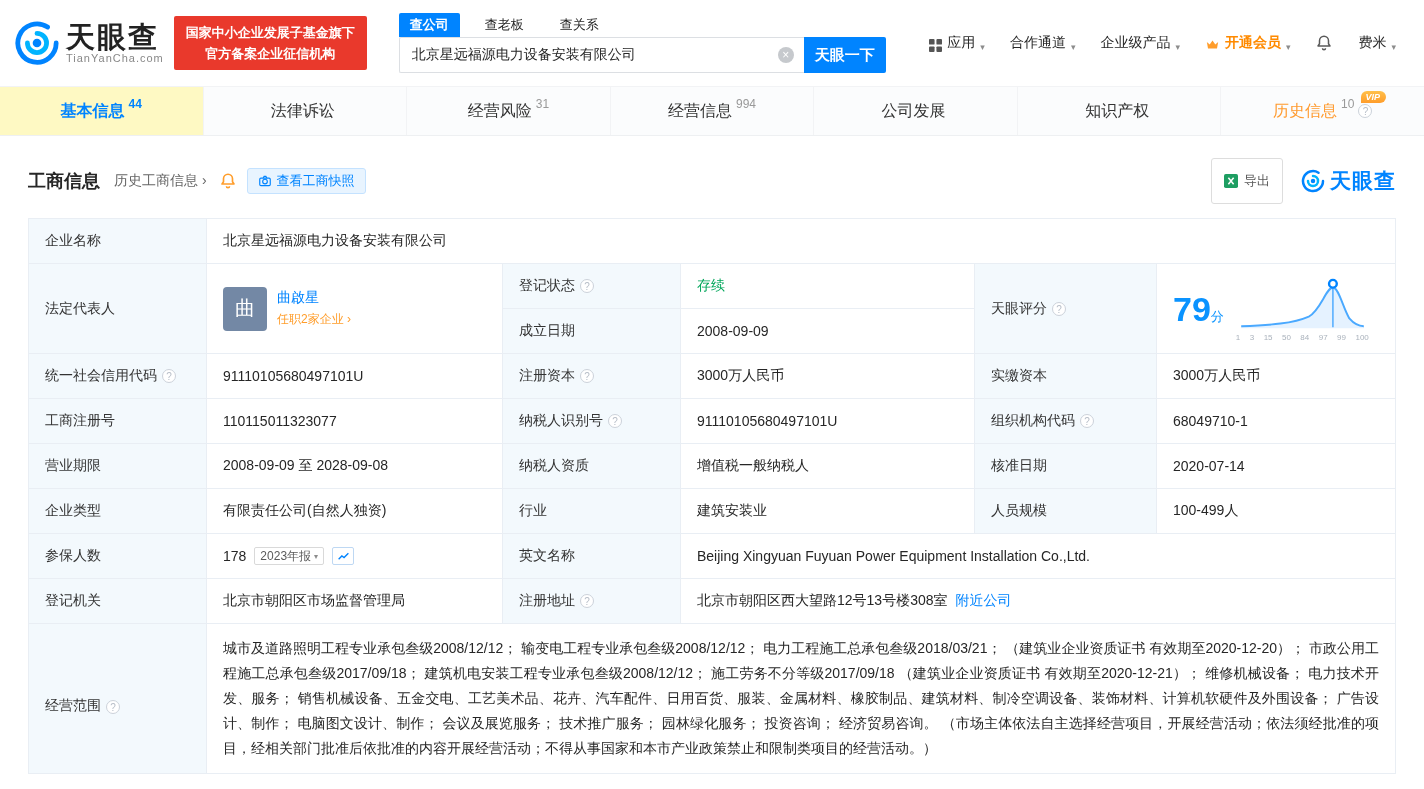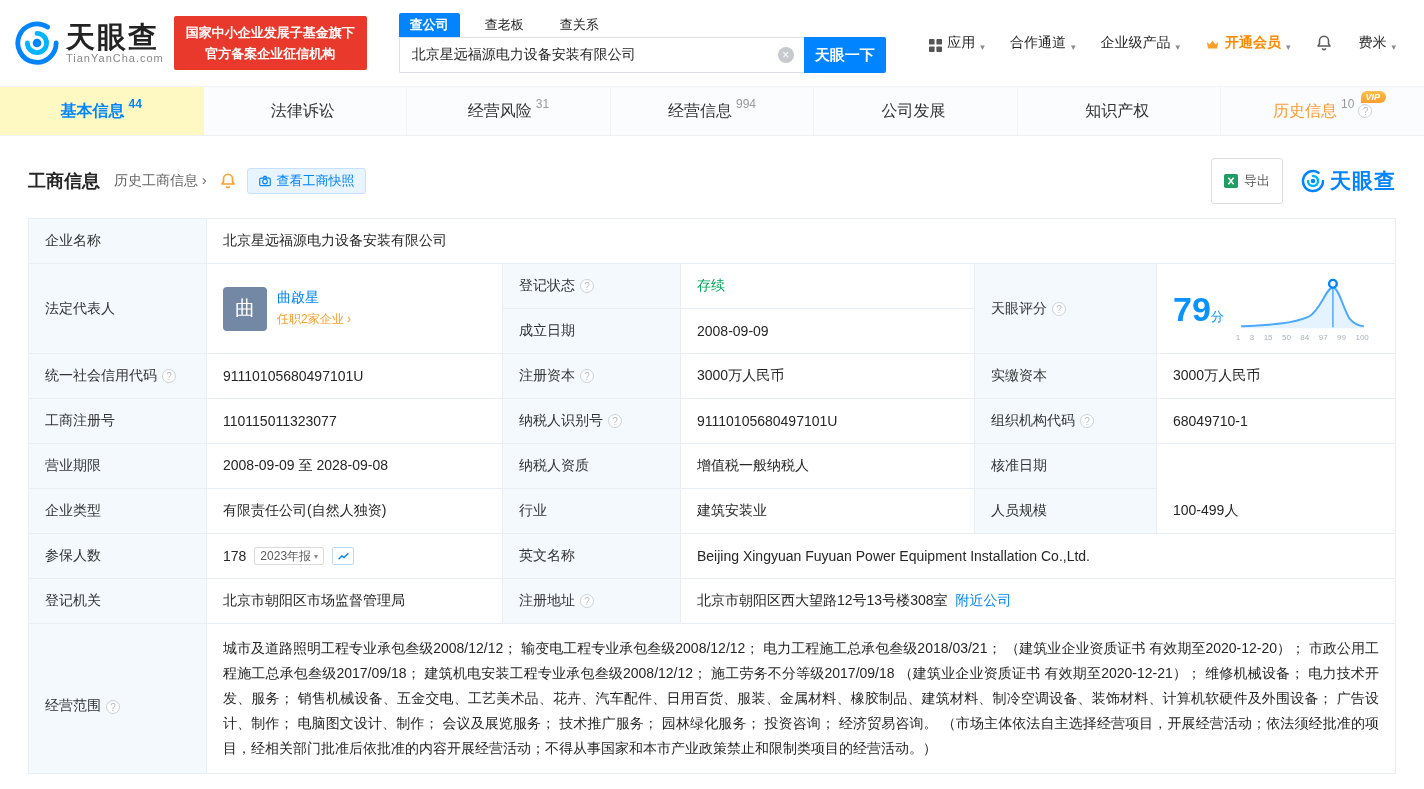--- a/index.html
+++ b/index.html
@@ -327,20 +327,23 @@
     </div>
   <div class="c lbl" style="grid-area:6/3">
       <span>纳税人资质</span>
     </div>
   <div class="c val" style="grid-area:6/4">
       <span>增值税一般纳税人</span>
     </div>
   <div class="c lbl" style="grid-area:6/5">
       <span>核准日期</span>
     </div>
+  <div class="c val no-r" style="grid-area:6/6">
+      <span>2020-07-14</span>
+    </div>
 
   <div class="c lbl" style="grid-area:7/1">
       <span>企业类型</span>
     </div>
   <div class="c lbl" style="grid-area:7/3">
       <span>行业</span>
     </div>
   <div class="c val" style="grid-area:7/2">
       <span>有限责任公司(自然人独资)</span>
     </div>

